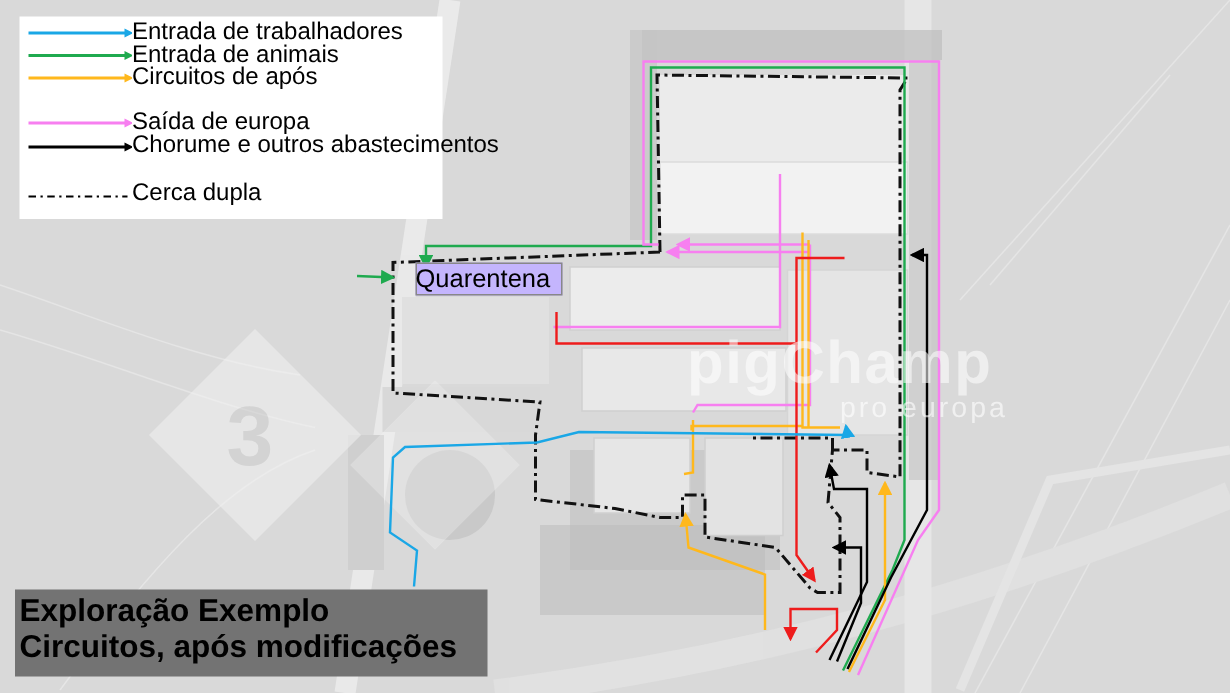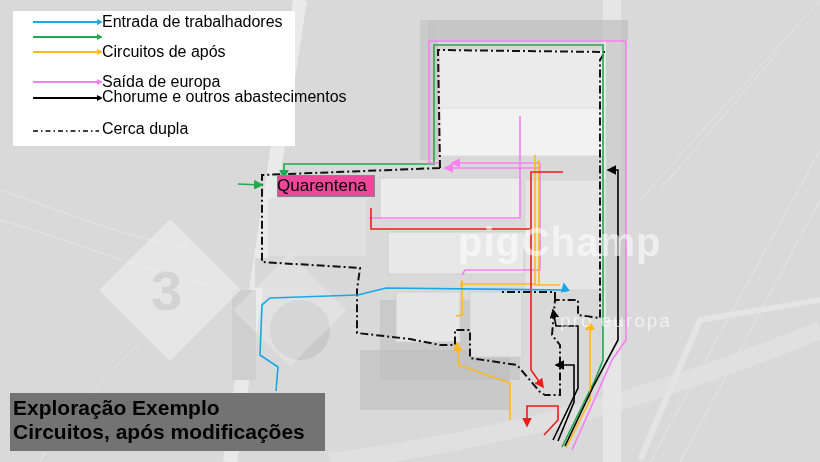--- a/index.html
+++ b/index.html
@@ -1,28 +1,28 @@
 <!DOCTYPE html>
 <html><head>
 <meta charset="utf-8">
 <style>
   html, body { margin:0; padding:0; }
   body { width:820px; height:462px; overflow:hidden; background:#dcdcdc; font-family:"Liberation Sans", sans-serif; }
   #stage { position:relative; width:820px; height:462px; overflow:hidden; }
   #map { position:absolute; left:0; top:0; }
   .legend { position:absolute; left:13px; top:11px; width:282px; height:135px; background:#ffffff; }
-  .legend-row { position:absolute; left:0; height:16px; display:flex; align-items:center;padding-left:14px; }
+  .legend-row { position:absolute; left:0; height:16px; display:flex; align-items:center; }
   .legend-swatch { position:relative; width:75px; height:16px; }
   .legend-label { font-size:16px; line-height:16px; color:#000; white-space:nowrap; }
   .title-box { position:absolute; left:10px; top:393px; width:315px; height:58px; background:#737373; }
   .title-line { position:absolute; left:3px; font-weight:bold; font-size:21px; color:#000; white-space:nowrap; line-height:24px; }
-  .quarantine { position:absolute; left:277px; top:175px; width:98px; height:22px; background:#ec4899; border:1px solid #888; box-sizing:border-box; }
+  .quarantine { position:absolute; left:277px; top:175px; width:98px; height:22px; background:#c4b5fd; border:1px solid #888; box-sizing:border-box; }
   .quarantine span { position:absolute; left:-1px; top:0; font-size:17px; line-height:20px; color:#000; }
   .wm-brand { position:absolute; left:458px; top:220px; font-size:40px; color:rgba(255,255,255,0.55); font-weight:bold; letter-spacing:1px; }
-  .wm-sub { position:absolute; left:560px; top:262px; font-size:19px; color:rgba(255,255,255,0.6); letter-spacing:2px;margin-top:48px; }
+  .wm-sub { position:absolute; left:560px; top:262px; font-size:19px; color:rgba(255,255,255,0.6); letter-spacing:2px; }
 </style>
 </head>
 <body>
 
 <div id="stage">
 
   <svg id="map" width="820" height="462" viewBox="0 0 820 462">
     <defs>
       <marker id="ah-blue" markerWidth="6" markerHeight="6" refX="5" refY="3" orient="auto">
           <path d="M0,0 L6,3 L0,6 z" fill="#1aa7e6"></path>
@@ -143,20 +143,21 @@
           <line x1="6" y1="8" x2="71" y2="8" stroke="#1aa7e6" stroke-width="2"></line>
           <path d="M70,5 L76,8 L70,11 z" fill="#1aa7e6"></path>
         </svg>
       <span class="legend-label">Entrada de trabalhadores</span>
     </div>
     <div class="legend-row" style="top:18px">
       <svg class="legend-swatch" width="75" height="16">
           <line x1="6" y1="8" x2="71" y2="8" stroke="#1faa4f" stroke-width="2"></line>
           <path d="M70,5 L76,8 L70,11 z" fill="#1faa4f"></path>
         </svg>
+      <span class="legend-label">Entrada de animais</span>
     </div>
     <div class="legend-row" style="top:33px">
       <svg class="legend-swatch" width="75" height="16">
           <line x1="6" y1="8" x2="71" y2="8" stroke="#ffb81c" stroke-width="2"></line>
           <path d="M70,5 L76,8 L70,11 z" fill="#ffb81c"></path>
         </svg>
       <span class="legend-label">Circuitos de após</span>
     </div>
     <div class="legend-row" style="top:63px">
       <svg class="legend-swatch" width="75" height="16">

